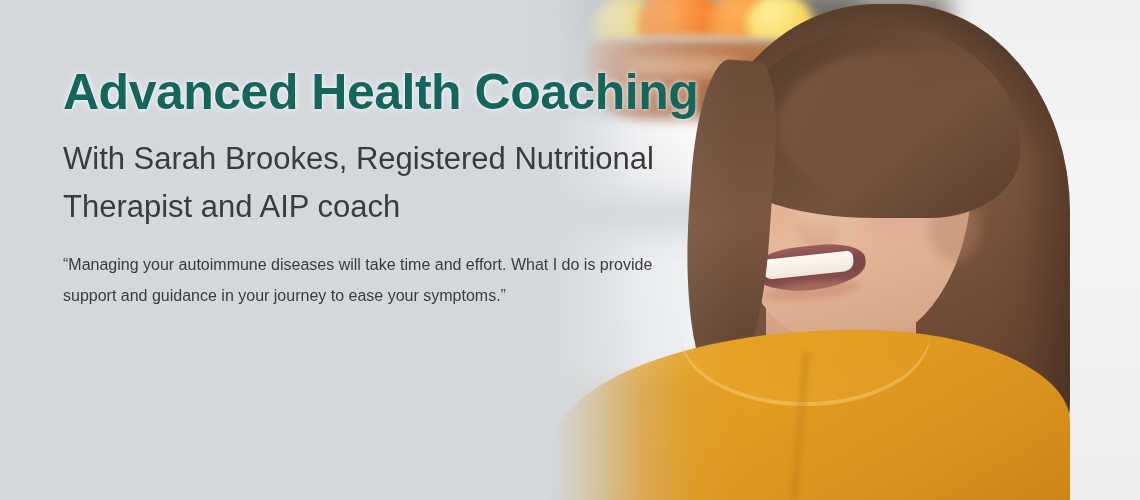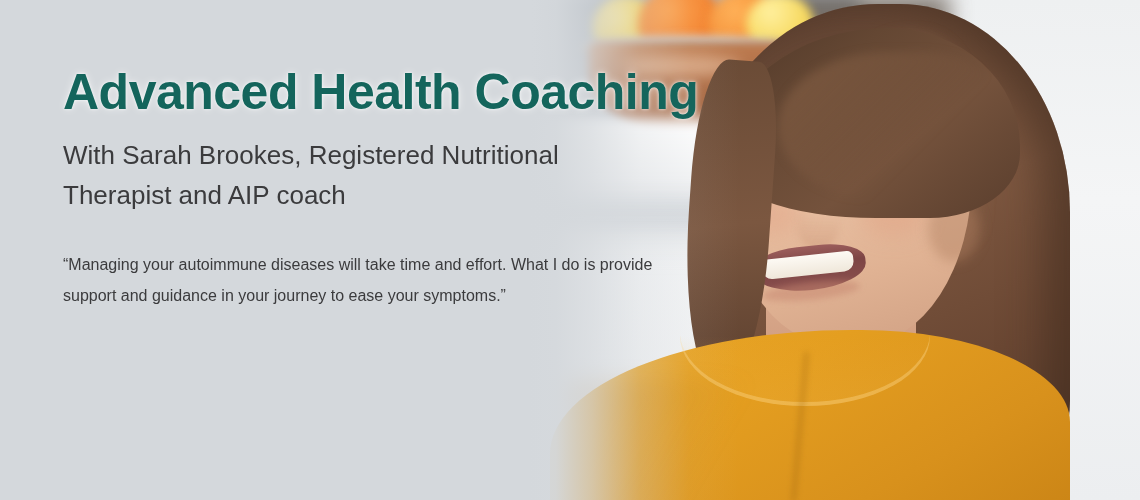--- a/index.html
+++ b/index.html
@@ -359,21 +359,21 @@
     color: #14655c;
     text-shadow: 0 0 3px rgba(255,255,255,.85), 0 0 8px rgba(255,255,255,.6);
     white-space: nowrap;
   }
   .subhead {
     position: absolute;
     left: 63px;
     top: 135px;
     width: 600px;
     margin: 0;
-    font-size: 26px;
+    font-size: 31px;
     line-height: 1.55;
     font-weight: normal;
     color: #3b3b3d;
   }
   .quote {
     position: absolute;
     left: 63px;
     top: 249px;
     width: 645px;
     margin: 0;

